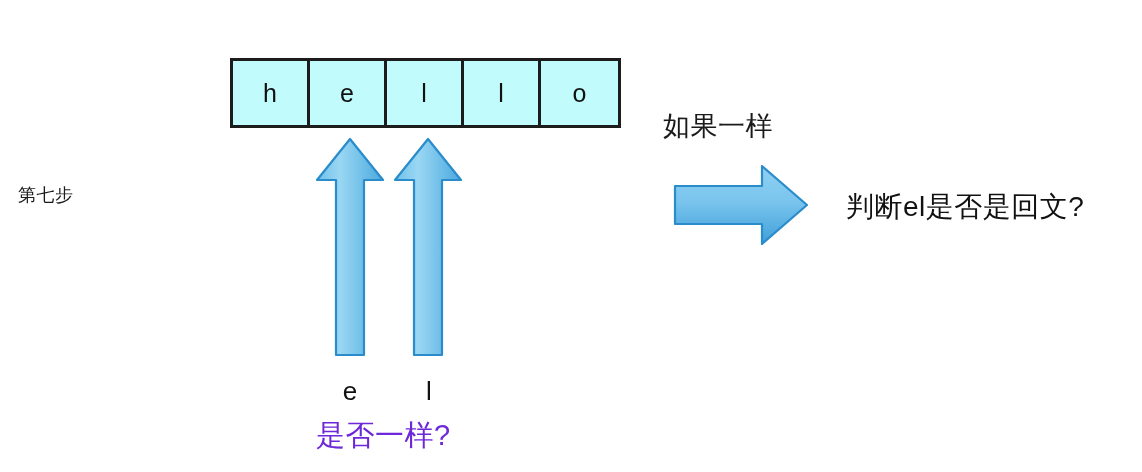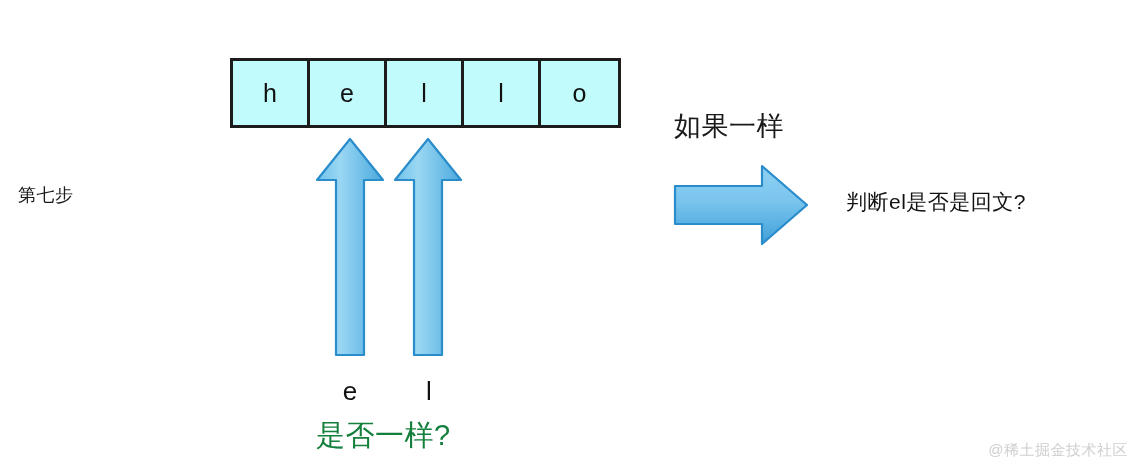--- a/index.html
+++ b/index.html
@@ -74,50 +74,49 @@
     text-align: center;
   }
   #under-letter-1 { left: 330px; }
   #under-letter-2 { left: 409px; }
 
   .compare-question {
     position: absolute;
     left: 316px;
     top: 416px;
     font-size: 29px;
-    color: #15803d;
+    color: #6d28d9;
     white-space: nowrap;
     letter-spacing: 0.5px;
   }
 
   
   .condition-label {
     position: absolute;
     left: 663px;
     top: 108px;
     font-size: 27px;
     color: #1a1a1a;
     white-space: nowrap;
     letter-spacing: 0.5px;
-    margin-left: 11px;
   }
   #right-arrow {
     position: absolute;
     left: 672px;
     top: 163px;
     width: 138px;
     height: 84px;
   }
   #right-arrow svg { display: block; width: 100%; height: 100%; }
 
   .result-label {
     position: absolute;
     left: 846px;
     top: 188px;
-    font-size: 21px;
+    font-size: 28px;
     color: #111111;
     white-space: nowrap;
     letter-spacing: 0.5px;
     text-align: center;
   }
 
   
   .watermark {
     position: absolute;
     right: 14px;
@@ -194,15 +193,14 @@
           <stop offset="45%" stop-color="#7ac5ee"></stop>
           <stop offset="100%" stop-color="#3f9fd8"></stop>
         </linearGradient>
       </defs>
       <polygon points="3,23 90,23 90,3 135,42 90,81 90,61 3,61" fill="url(#rightGrad)" stroke="#2a8ccb" stroke-width="2.2" stroke-linejoin="round"></polygon>
     </svg>
   </div>
 
   <div class="result-label">判断el是否是回文?</div>
 
-  <div class="watermark">@稀土掘金技术社区</div>
 
 </div>
 
 </body></html>

